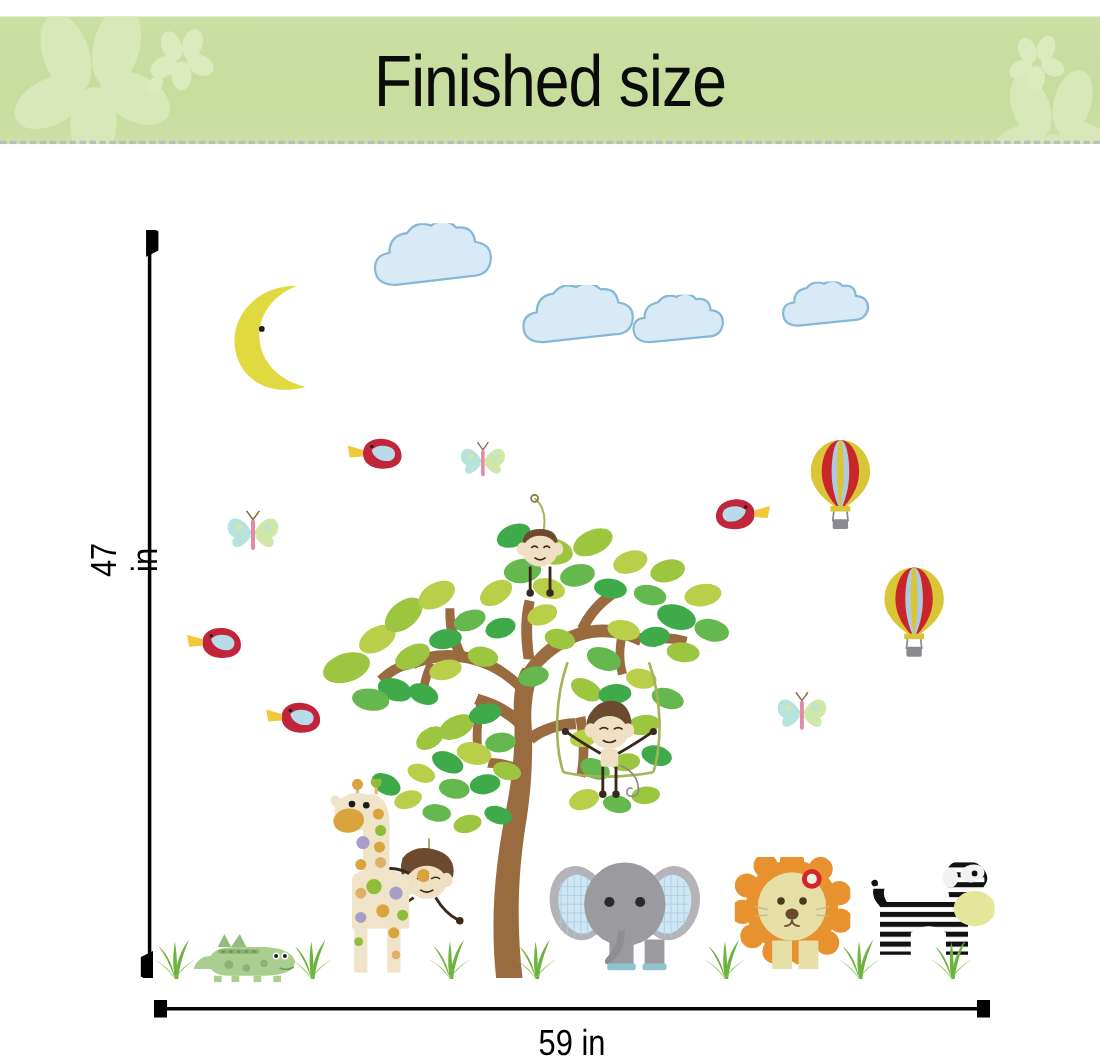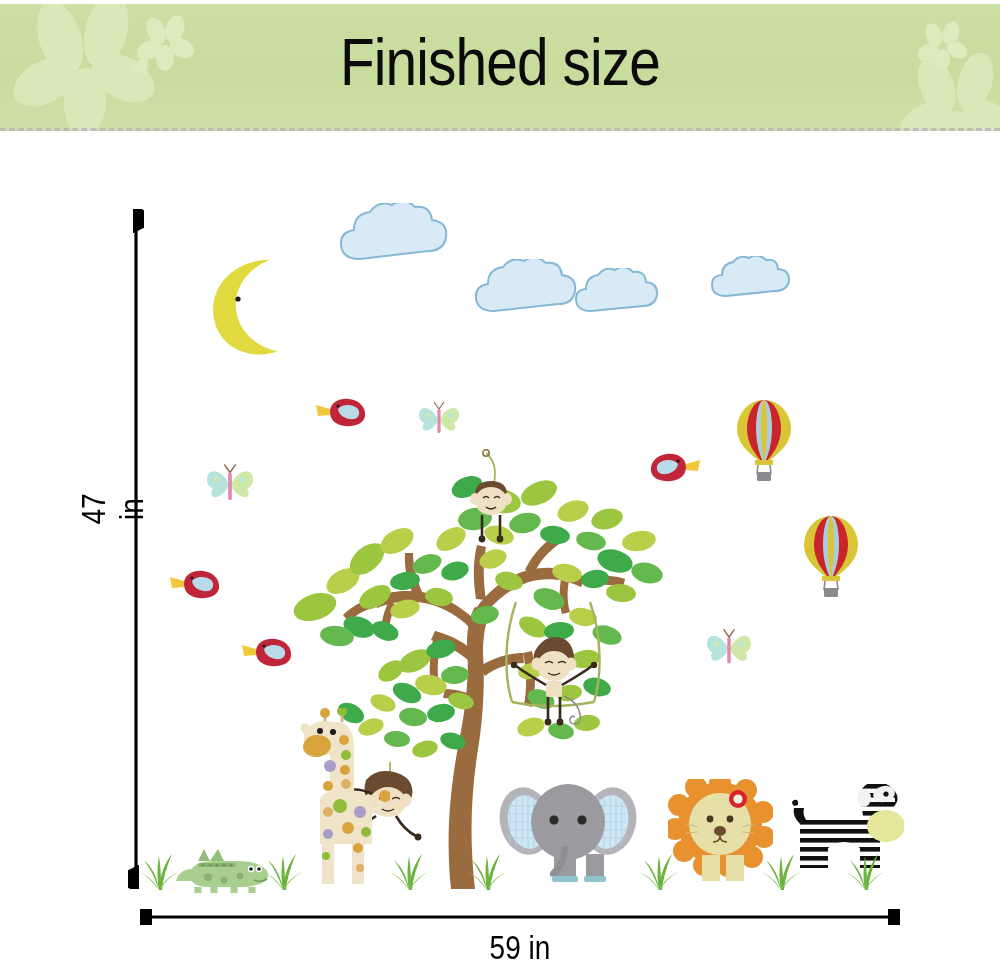--- a/index.html
+++ b/index.html
@@ -1,20 +1,20 @@
 <!DOCTYPE html>
 <html><head>
 <meta charset="utf-8">
 <style>
   html,body{margin:0;padding:0;background:#ffffff;}
   body{width:1000px;height:964px;position:relative;overflow:hidden;
        font-family:"Liberation Sans","DejaVu Sans",sans-serif;}
 
   
-  #header{position:absolute;left:0;top:4px;width:1000px;height:130px;
+  #header{position:absolute;left:0;top:15px;width:1000px;height:130px;
           background:linear-gradient(180deg,#ccdfa4 0%,#c8dc9e 55%,#cfe0a8 100%);
           overflow:hidden;text-decoration:underline;}
   #header-title{position:absolute;left:0;top:18px;width:1000px;text-align:center;
           font-size:66px;line-height:80px;font-weight:400;color:#0b0b0b;
           letter-spacing:-1px;transform:scaleX(.86);transform-origin:50% 50%;
           font-family:"Liberation Sans","DejaVu Sans",sans-serif;}
   .deco{position:absolute;pointer-events:none;}
   #dashed-divider{position:absolute;left:0;top:128px;width:1000px;height:4px;
           border-top:3px dashed #b9b9b9;opacity:.85;}
 

